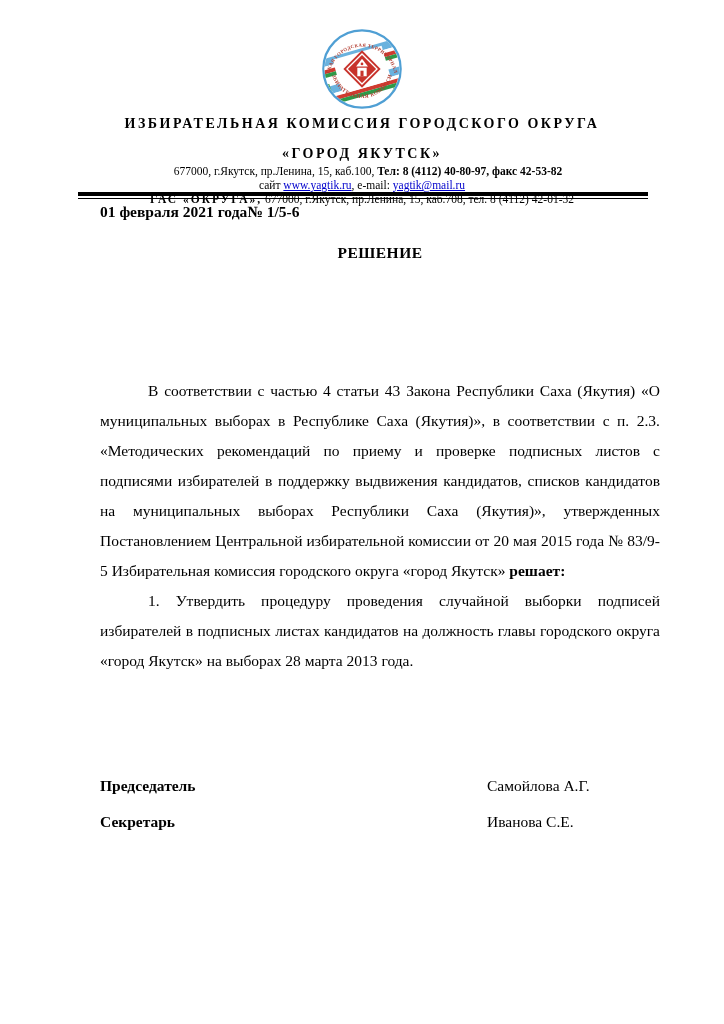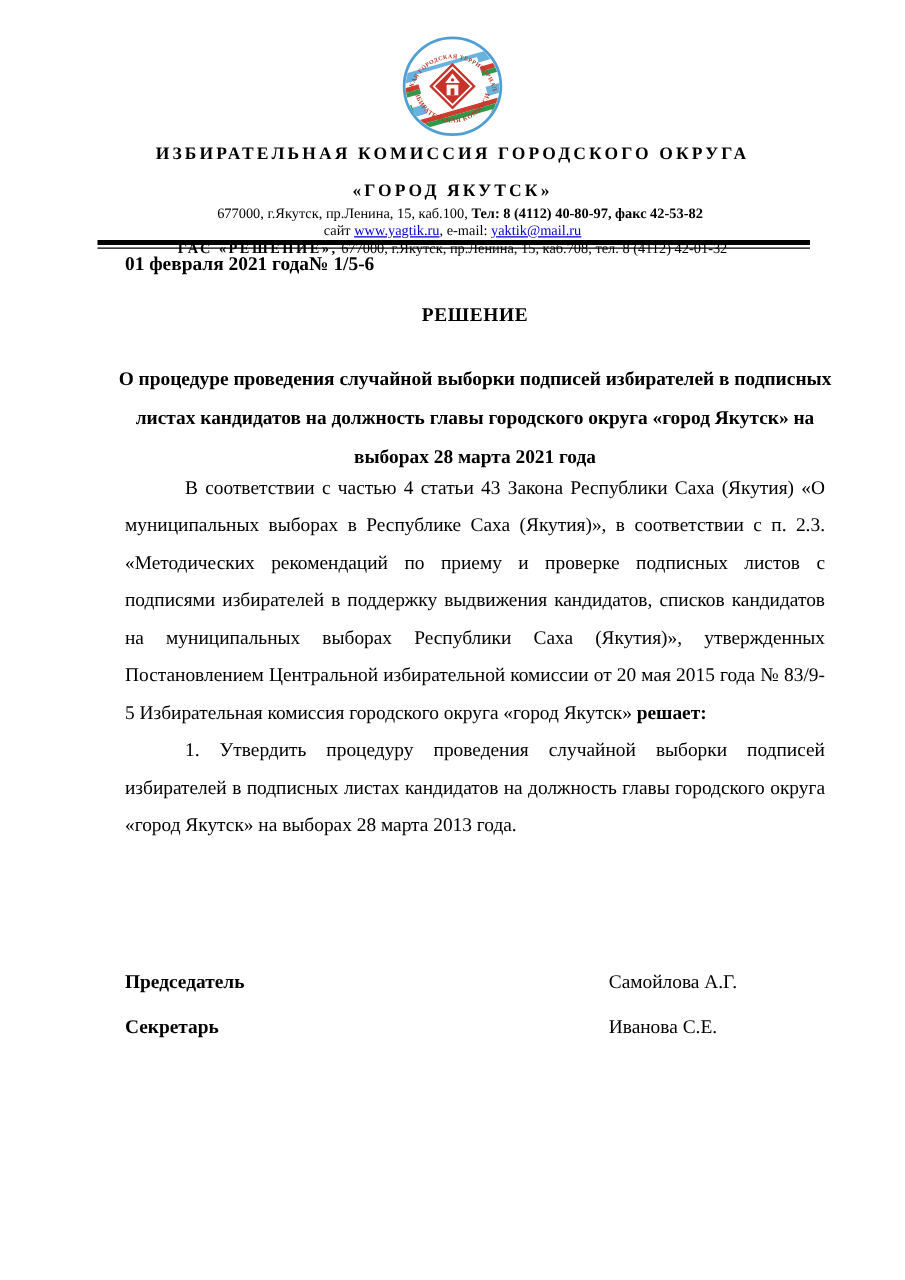--- a/index.html
+++ b/index.html
@@ -127,35 +127,34 @@
       <text font-size="6.2" fill="#b03a2e" letter-spacing="0.5" font-family="'Liberation Serif',serif" font-weight="bold">
         <textPath href="#botArc" startOffset="50%" text-anchor="middle">ИЗБИРАТЕЛЬНАЯ КОМИССИЯ</textPath>
       </text>
     </svg>
 
     <div class="org-line1">ИЗБИРАТЕЛЬНАЯ КОМИССИЯ ГОРОДСКОГО ОКРУГА</div>
     <div class="org-line2">«ГОРОД ЯКУТСК»</div>
 
     <div class="addr"><span>677000, г.Якутск, пр.Ленина, 15, каб.100, </span><b>Тел: 8 (4112) 40-80-97, факс 42-53-82</b></div>
 
-    <div class="links-line"><span>сайт </span><a class="link">www.yagtik.ru</a><span>, e-mail: </span><a class="link">yaktik@mail.ru</a></div>
+    <div class="links-line"><span>сайт </span><a class="link">www.yagtik.ru</a><span>, e-mail: </span><a class="link">yagtik@mail.ru</a></div>
 
-    <div class="gas-line"><span class="gas-bold">ГАС «РЕШЕНИЕ»,</span><span>  677000, г.Якутск, пр.Ленина, 15, каб.708, тел. 8 (4112) 42-01-32</span></div>
+    <div class="gas-line"><span class="gas-bold">ГАС «ОКРУГА»,</span><span>  677000, г.Якутск, пр.Ленина, 15, каб.708, тел. 8 (4112) 42-01-32</span></div>
   </div>
 
   <div class="rule"></div>
 
   <div class="meta-row">
     <span>01 февраля 2021 года</span>
     <span>№  1/5-6</span>
   </div>
 
   <div class="heading">РЕШЕНИЕ</div>
 
-  <div class="doc-title">О процедуре проведения случайной выборки подписей избирателей в подписных листах кандидатов  на должность  главы  городского округа «город Якутск» на выборах 28 марта 2021 года</div>
 
   <div class="body-text">
     <p><span>В соответствии с частью 4 статьи 43 Закона Республики Саха (Якутия) «О муниципальных выборах в Республике Саха (Якутия)», в соответствии с п. 2.3. «Методических рекомендаций по приему и проверке подписных листов с подписями избирателей в поддержку выдвижения кандидатов, списков кандидатов  на муниципальных выборах Республики Саха (Якутия)», утвержденных Постановлением Центральной избирательной комиссии  от 20 мая 2015 года № 83/9- 5  Избирательная комиссия городского округа «город Якутск» </span><span class="resolve">решает:</span></p>
     <p>1. Утвердить процедуру проведения  случайной выборки подписей избирателей в подписных листах кандидатов    на должность    главы городского округа «город Якутск»  на выборах 28 марта 2013 года.</p>
   </div>
 
   <div class="signatures">
     <div class="sig-row">
       <span class="sig-role">Председатель</span>
       <span class="sig-name">Самойлова А.Г.</span>

